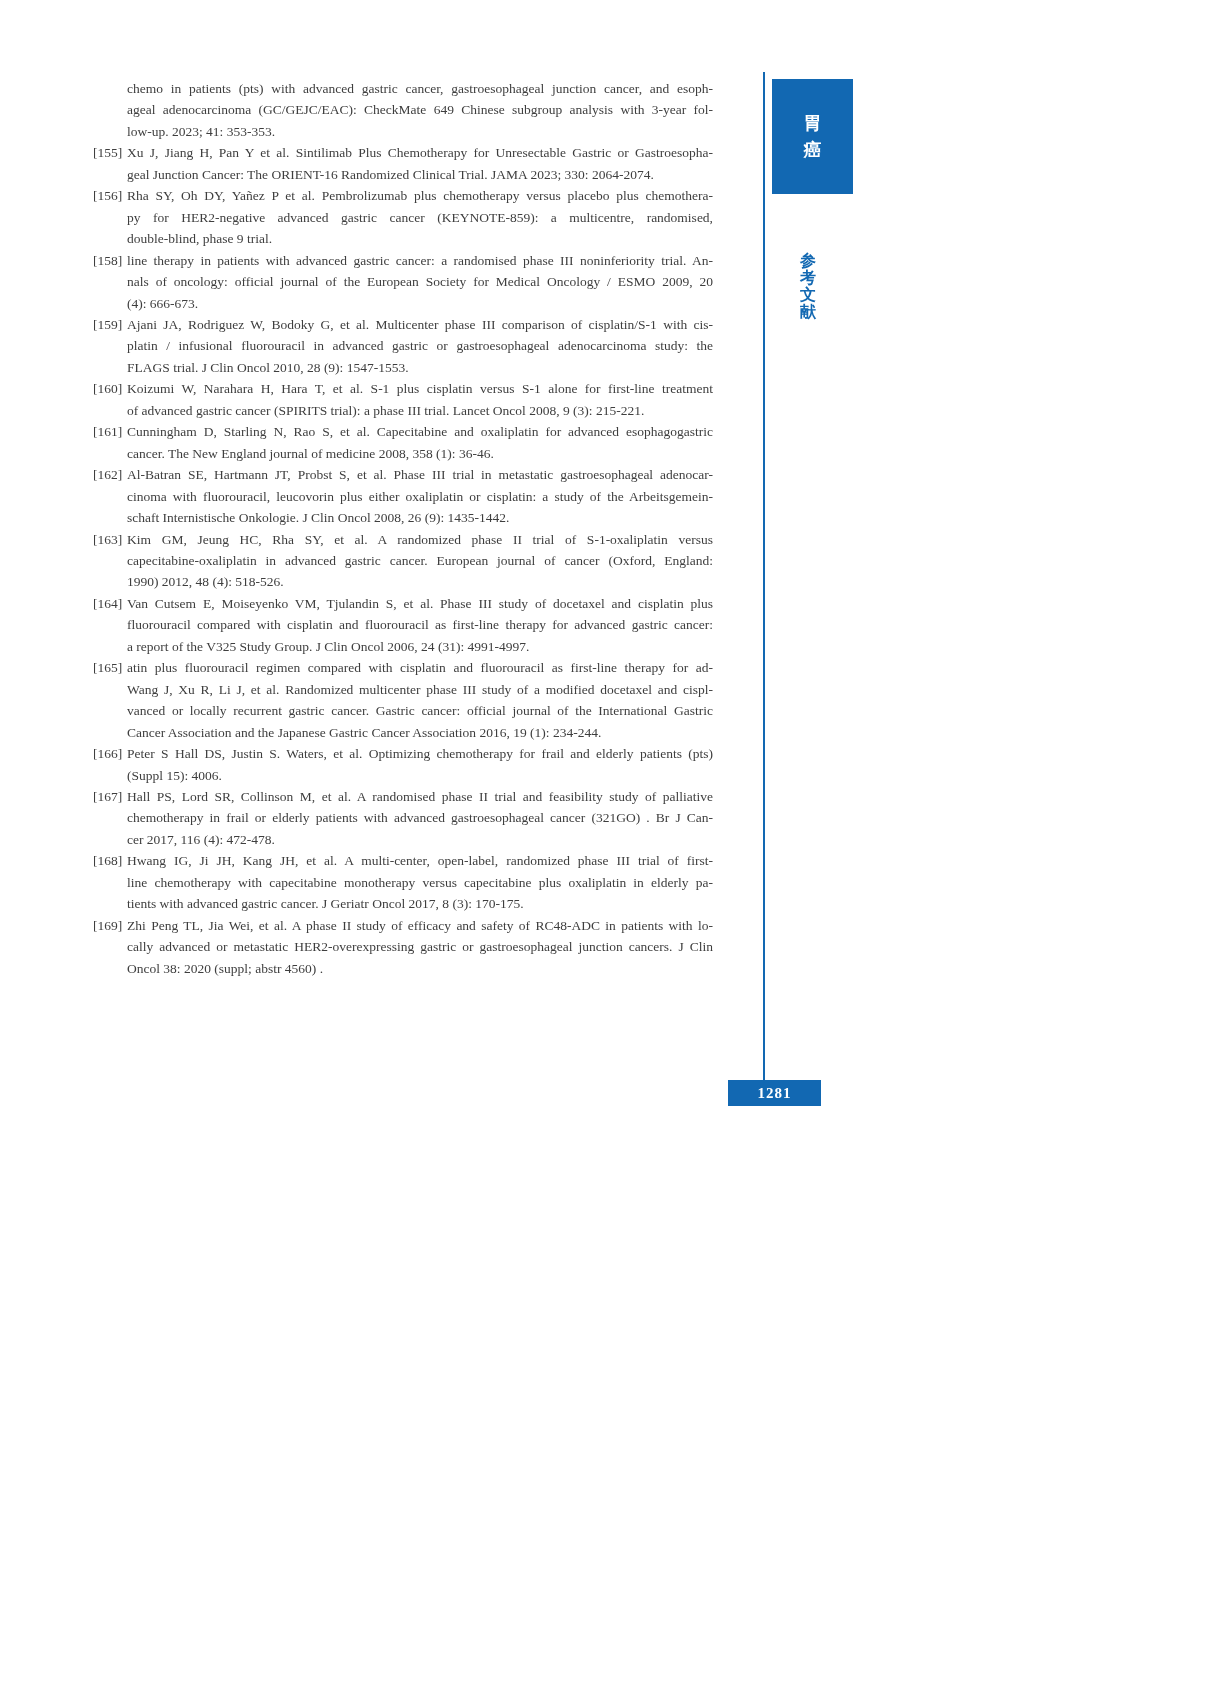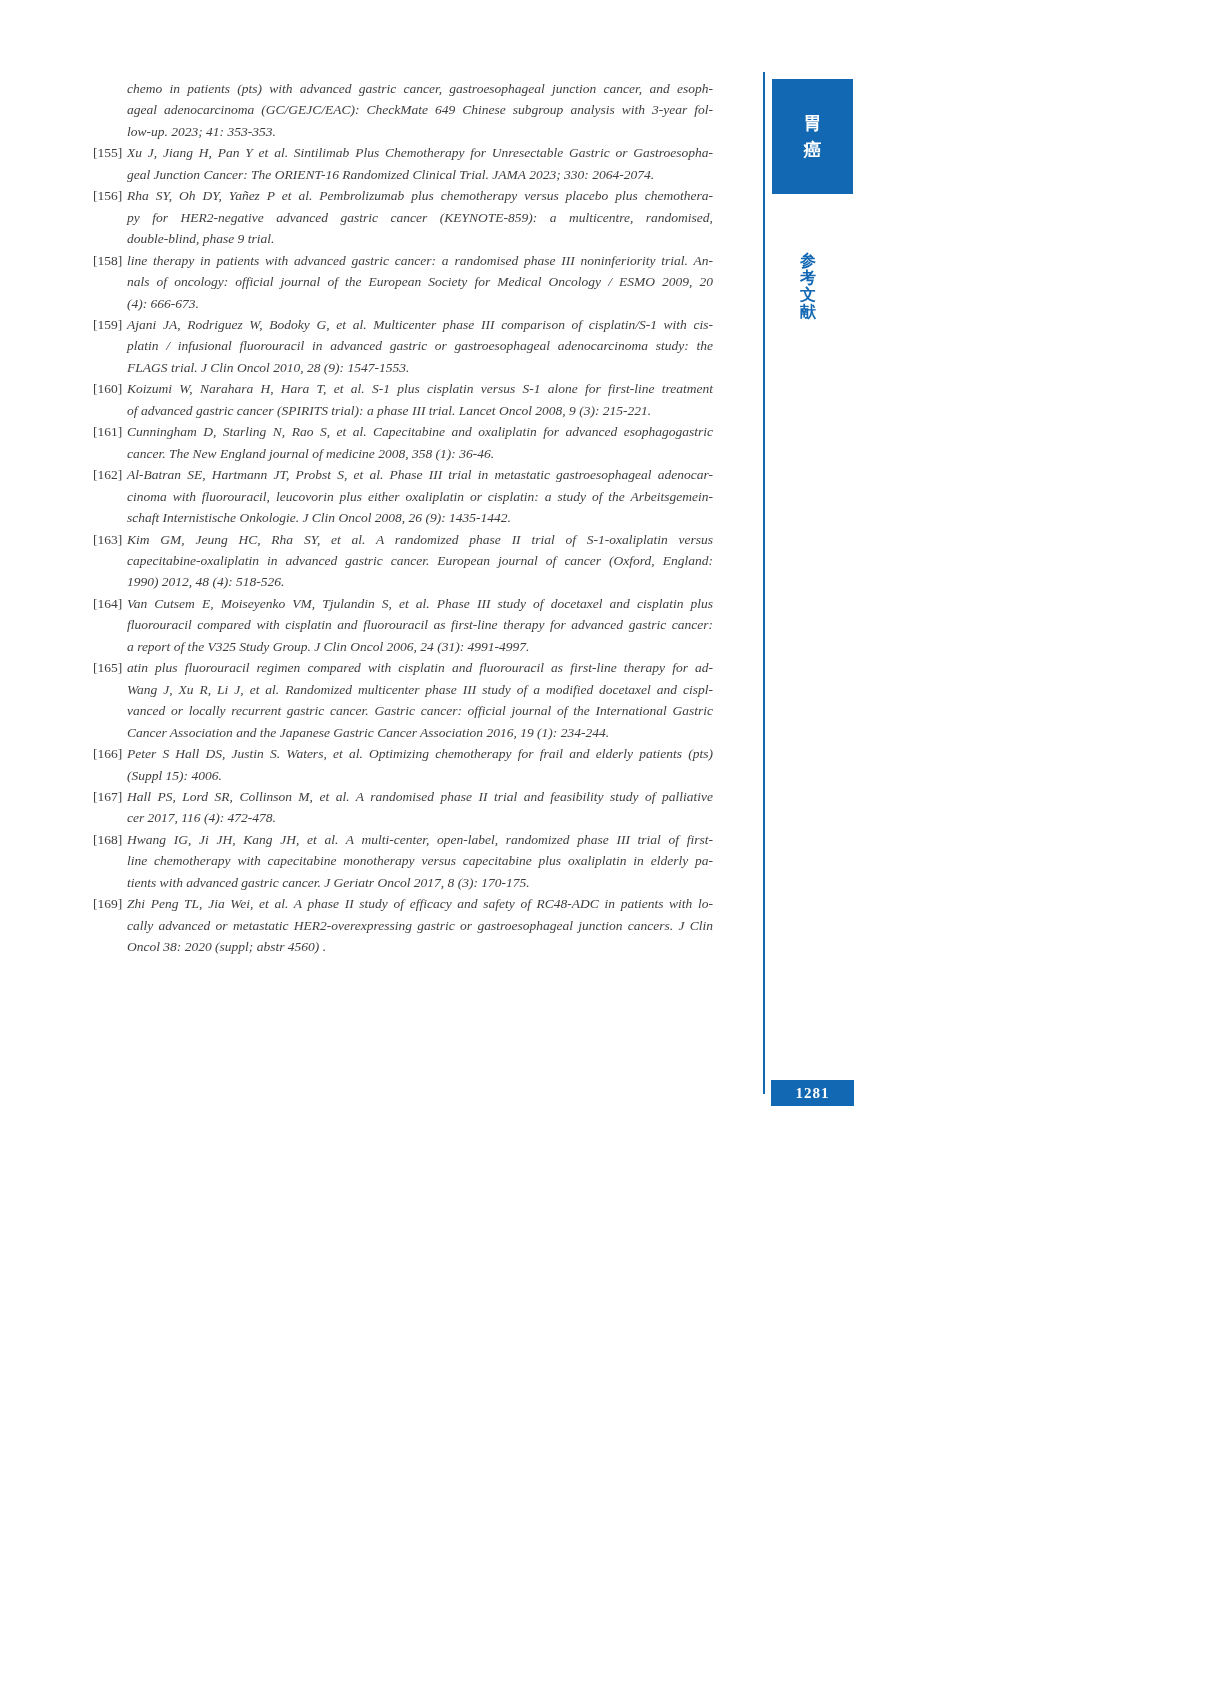--- a/index.html
+++ b/index.html
@@ -28,21 +28,20 @@
   }
   .ref-num {
     position: absolute;
     left: 0;
     top: 0;
     white-space: nowrap;
   }
   .ref-line {
     text-align: justify;
     text-align-last: justify;
-    font-style: italic;
   }
   .ref-line.last {
     text-align-last: left;
   }
   
   .side-rule {
     position: absolute;
     left: 763px;
     top: 72px;
     width: 2px;
@@ -75,23 +74,23 @@
     color: #1268b2;
     font-size: 16px;
     line-height: 17px;
     font-weight: bold;
     text-align: center;
     font-family: "DejaVu Sans", sans-serif;
   }
   .section-label span { display: block; }
   .page-box {
     position: absolute;
-    left: 771px;
+    left: 728px;
     top: 1080px;
-    width: 83px;
+    width: 93px;
     height: 26px;
     background: #1268b2;
     color: #ffffff;
     display: flex;
     align-items: center;
     justify-content: center;
     font-size: 15px;
     font-weight: bold;
     letter-spacing: 1px;
     font-family: "Liberation Serif", "DejaVu Serif", serif;
@@ -167,20 +166,21 @@
         <div class="ref-line last">Cancer Association and the Japanese Gastric Cancer Association 2016, 19 (1): 234-244.</div>
       </div>
       <div class="ref">
         <span class="ref-num">[166]</span>
         <div class="ref-line">Peter S Hall DS, Justin S. Waters, et al. Optimizing chemotherapy for frail and elderly patients (pts)</div>
         <div class="ref-line last">(Suppl 15): 4006.</div>
       </div>
       <div class="ref">
         <span class="ref-num">[167]</span>
         <div class="ref-line">Hall PS, Lord SR, Collinson M, et al. A randomised phase II trial and feasibility study of palliative</div>
+        <div class="ref-line">chemotherapy in frail or elderly patients with advanced gastroesophageal cancer (321GO) . Br J Can-</div>
         <div class="ref-line last">cer 2017, 116 (4): 472-478.</div>
       </div>
       <div class="ref">
         <span class="ref-num">[168]</span>
         <div class="ref-line">Hwang IG, Ji JH, Kang JH, et al. A multi-center, open-label, randomized phase III trial of first-</div>
         <div class="ref-line">line chemotherapy with capecitabine monotherapy versus capecitabine plus oxaliplatin in elderly pa-</div>
         <div class="ref-line last">tients with advanced gastric cancer. J Geriatr Oncol 2017, 8 (3): 170-175.</div>
       </div>
       <div class="ref">
         <span class="ref-num">[169]</span>

